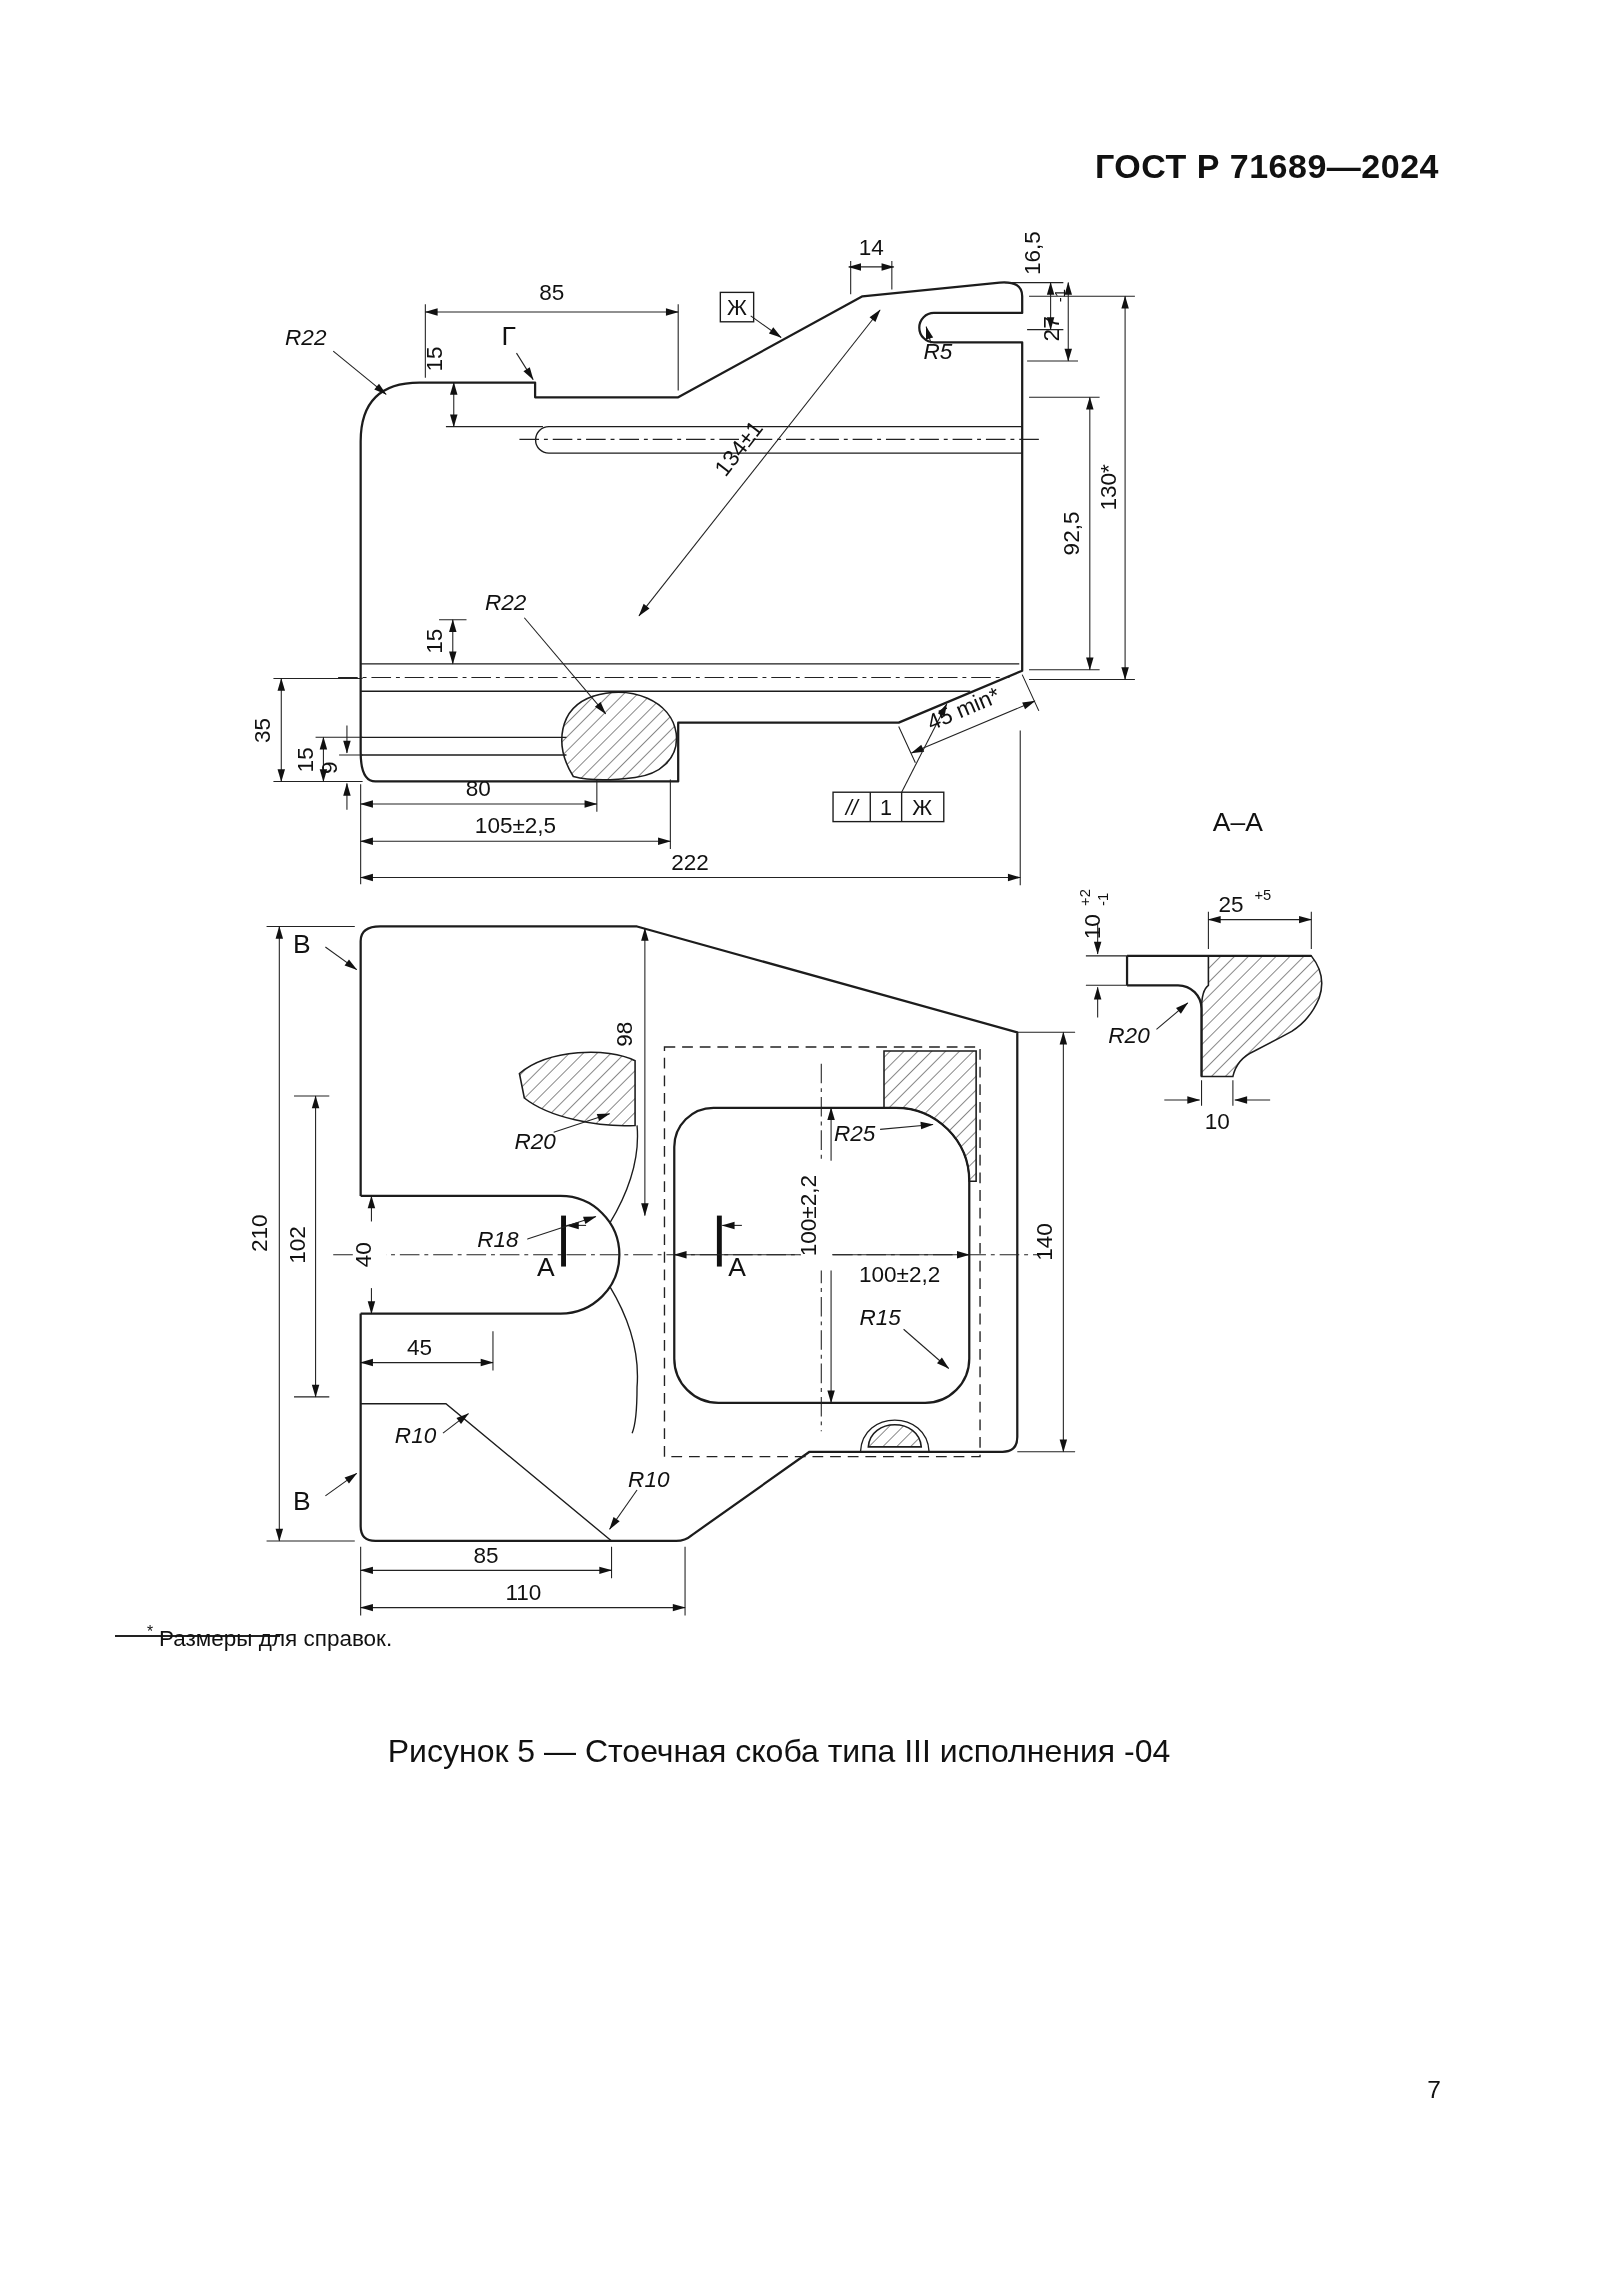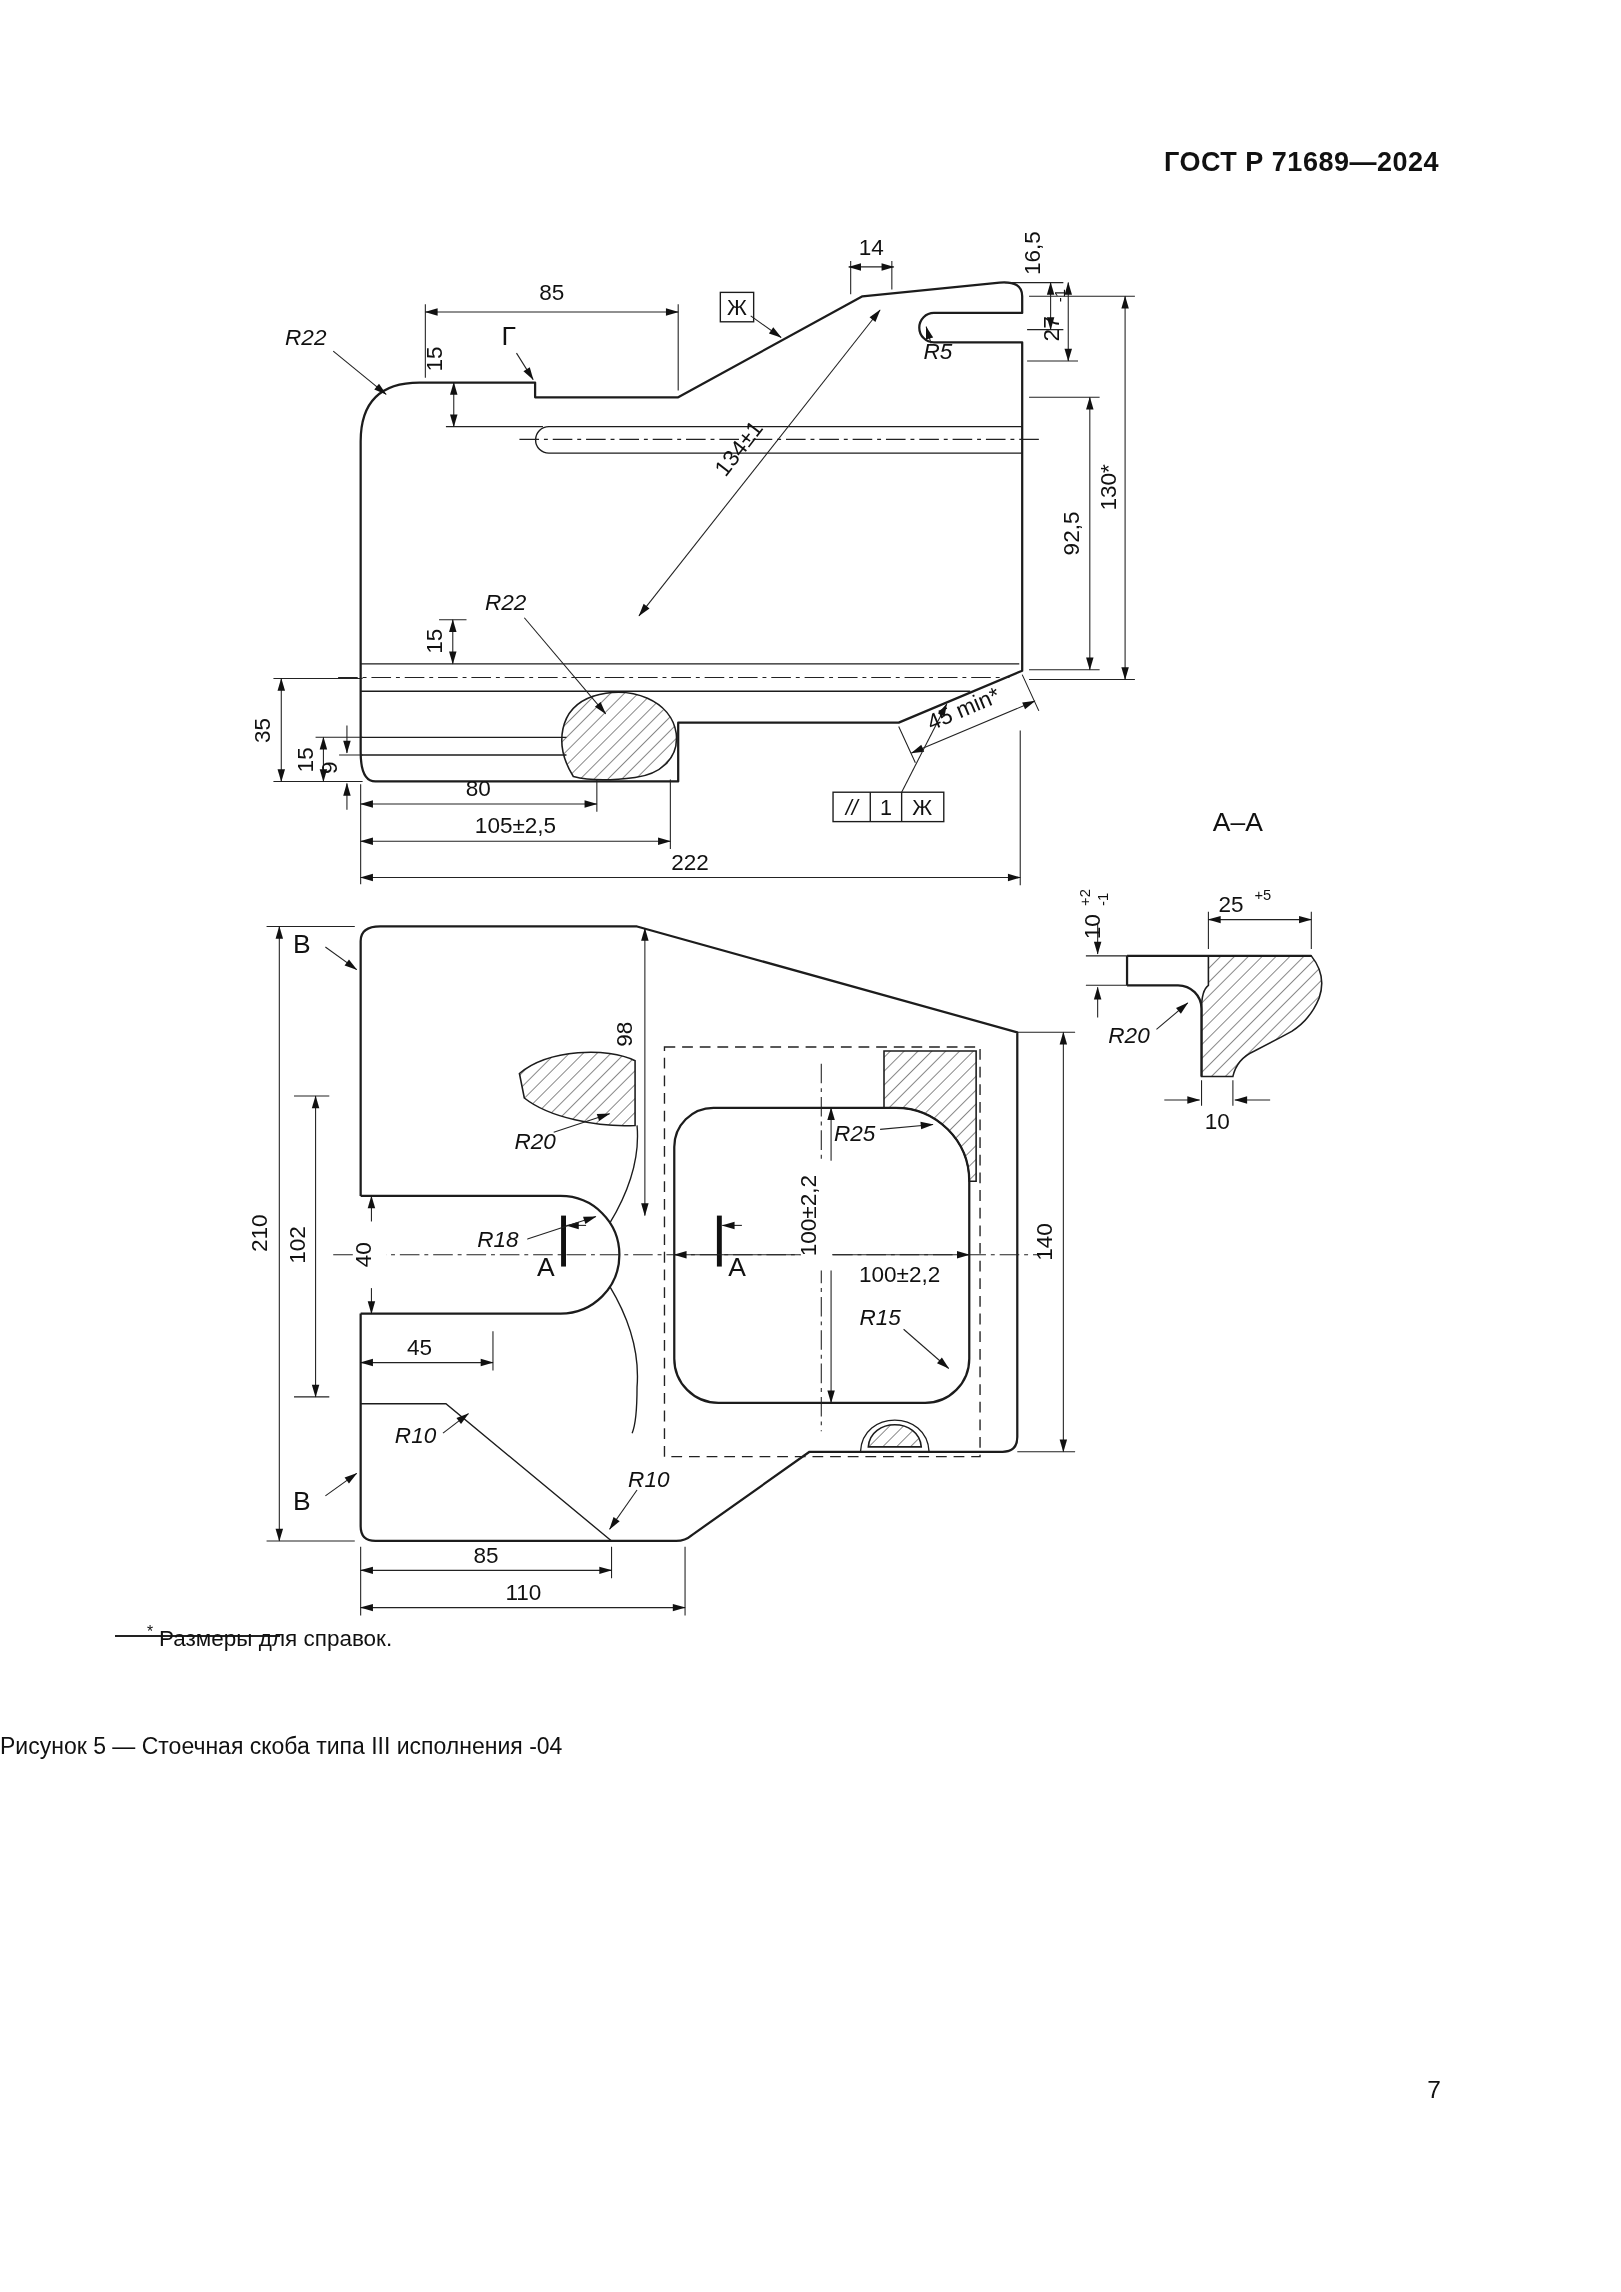--- a/index.html
+++ b/index.html
@@ -1,23 +1,23 @@
 <!DOCTYPE html>
 <html><head>
 <meta charset="utf-8">
 <style>
   html,body{margin:0;padding:0;background:#e8e8e8;}
   .page{position:relative;width:1621px;height:2293px;background:#ffffff;margin:0 auto;
         font-family:"Liberation Sans",sans-serif;color:#111;overflow:hidden;}
   .page svg{position:absolute;left:0;top:0;}
-  .hdr{position:absolute;right:182px;top:147px;font-size:27px;font-weight:bold;letter-spacing:0.5px;}
+  .hdr{position:absolute;right:182px;top:147px;font-size:34px;font-weight:bold;letter-spacing:0.5px;}
   .fnrule{position:absolute;left:115px;top:1635px;width:165px;border-top:2px solid #222;height:0;}
   .fn{position:absolute;left:147px;top:1623px;font-size:22.5px;}
   .fn .mk{vertical-align:super;font-size:15.7px;margin-right:5.9px;}
-  .cap{position:absolute;left:0;top:1733px;width:1558px;font-size:23px;}
+  .cap{position:absolute;left:0;top:1733px;width:1558px;text-align:center;font-size:32px;}
   .pgn{position:absolute;right:180px;top:2076px;font-size:24.5px;}
   
   text{font-family:"Liberation Sans",sans-serif;fill:#111;font-size:23px;}
   text.it{font-style:italic;}
   text.big{font-size:27px;}
   text.bx{font-size:22px;}
   text.sm{font-size:15px;}
   .outline{fill:none;stroke:#1c1c1c;stroke-width:2.3;stroke-linejoin:round;}
   .thin{fill:none;stroke:#1c1c1c;stroke-width:1.4;}
   .dim{stroke:#222;stroke-width:1.1;fill:none;}

